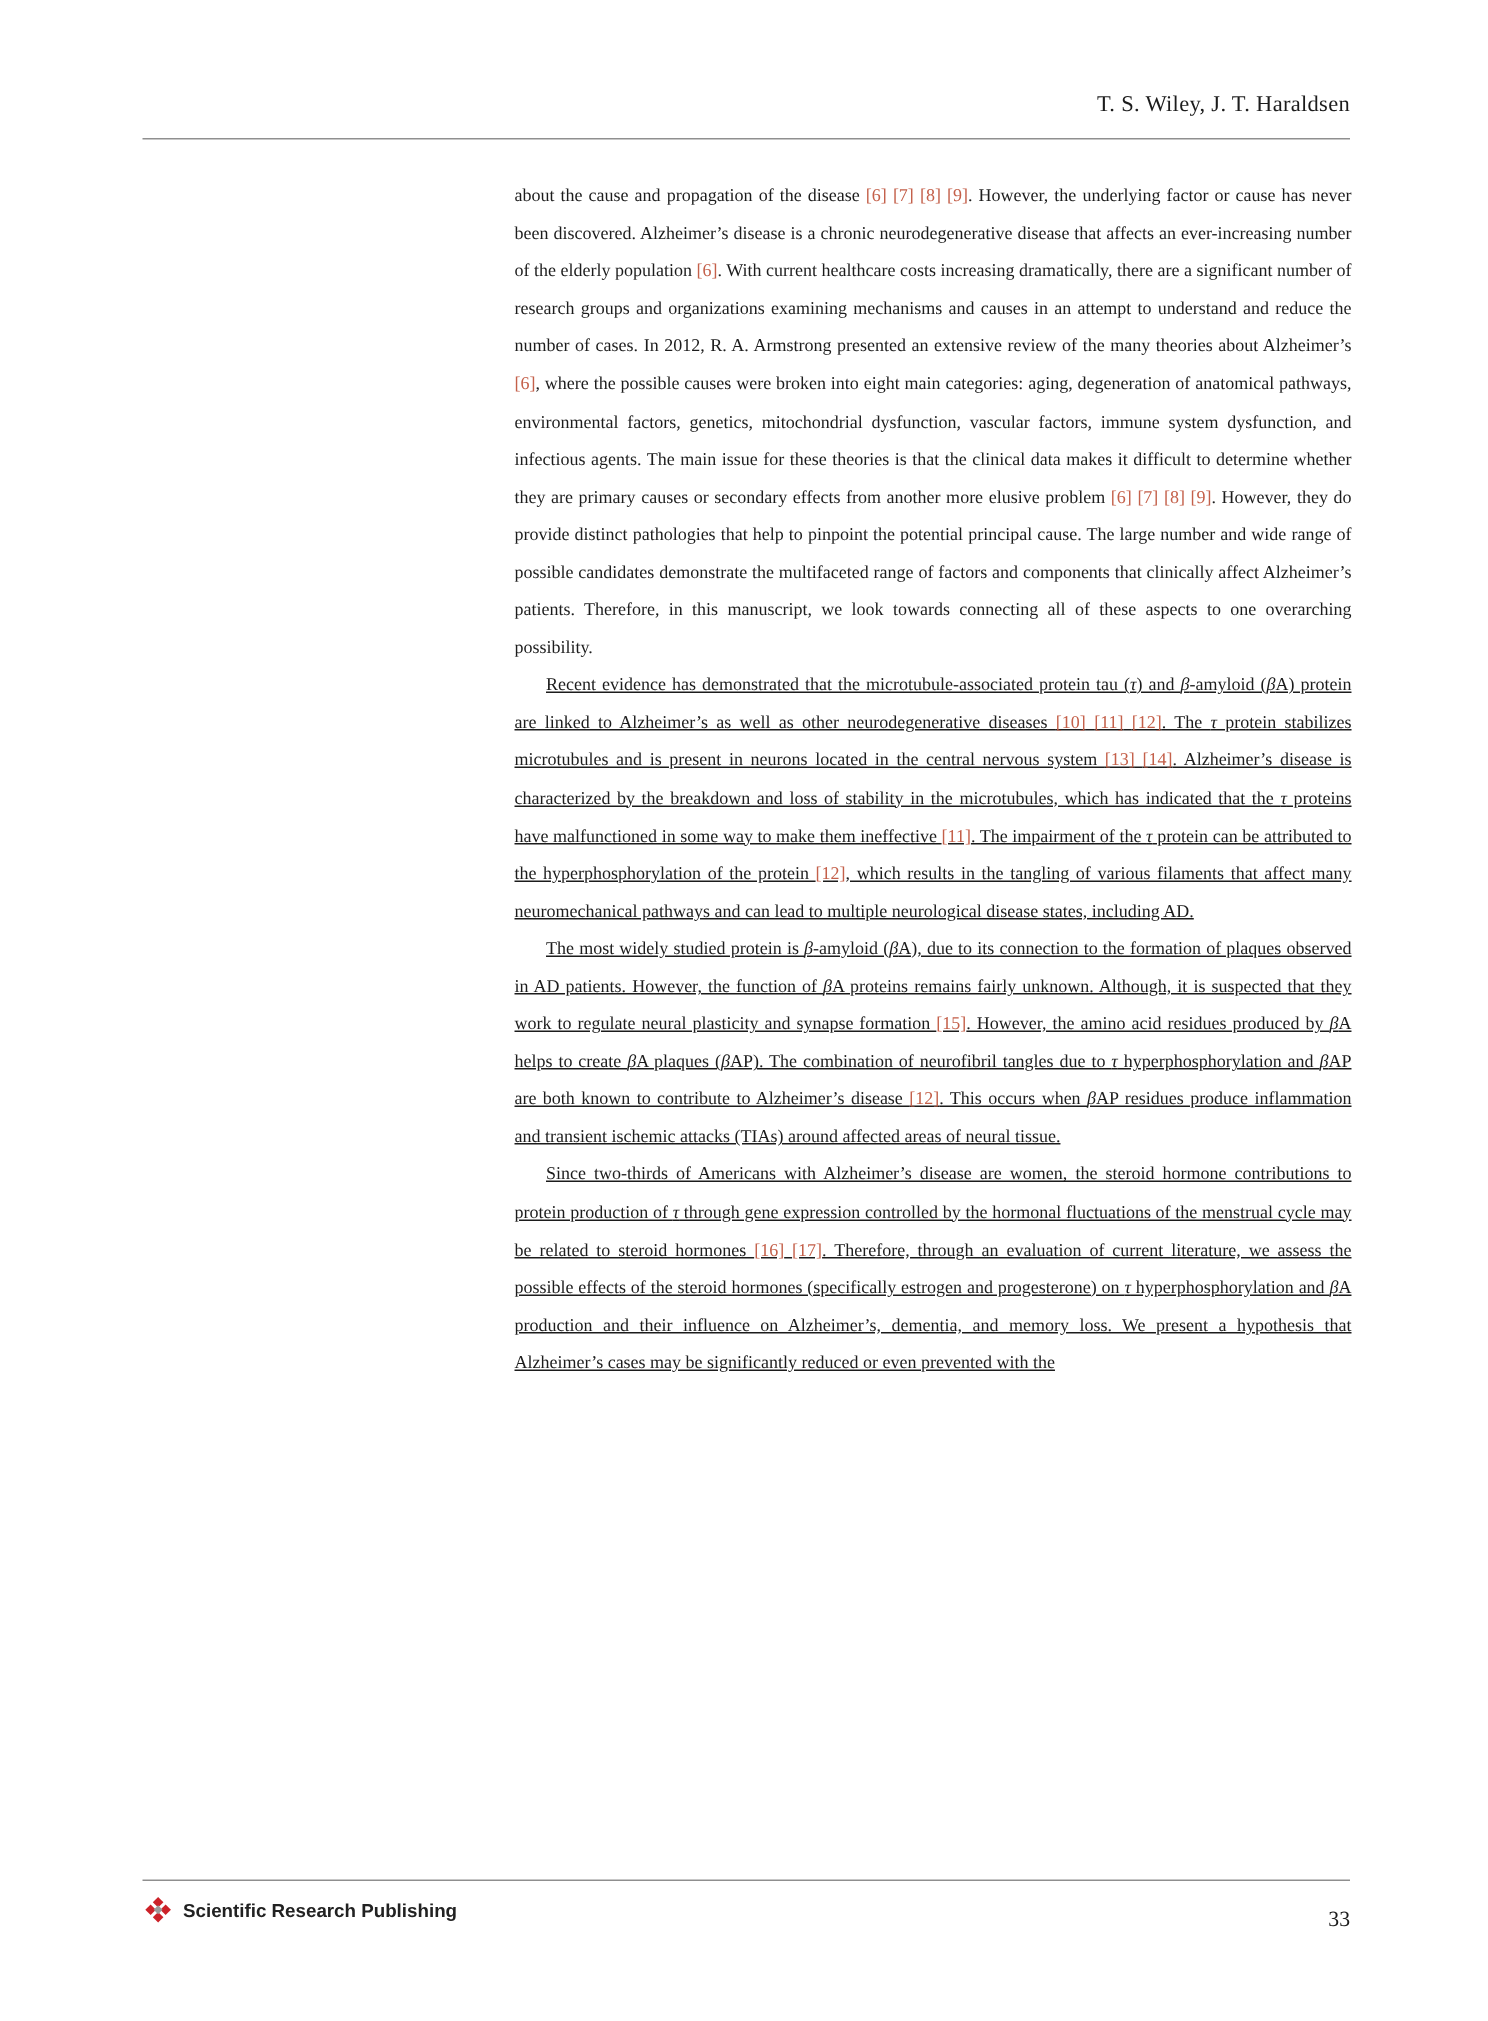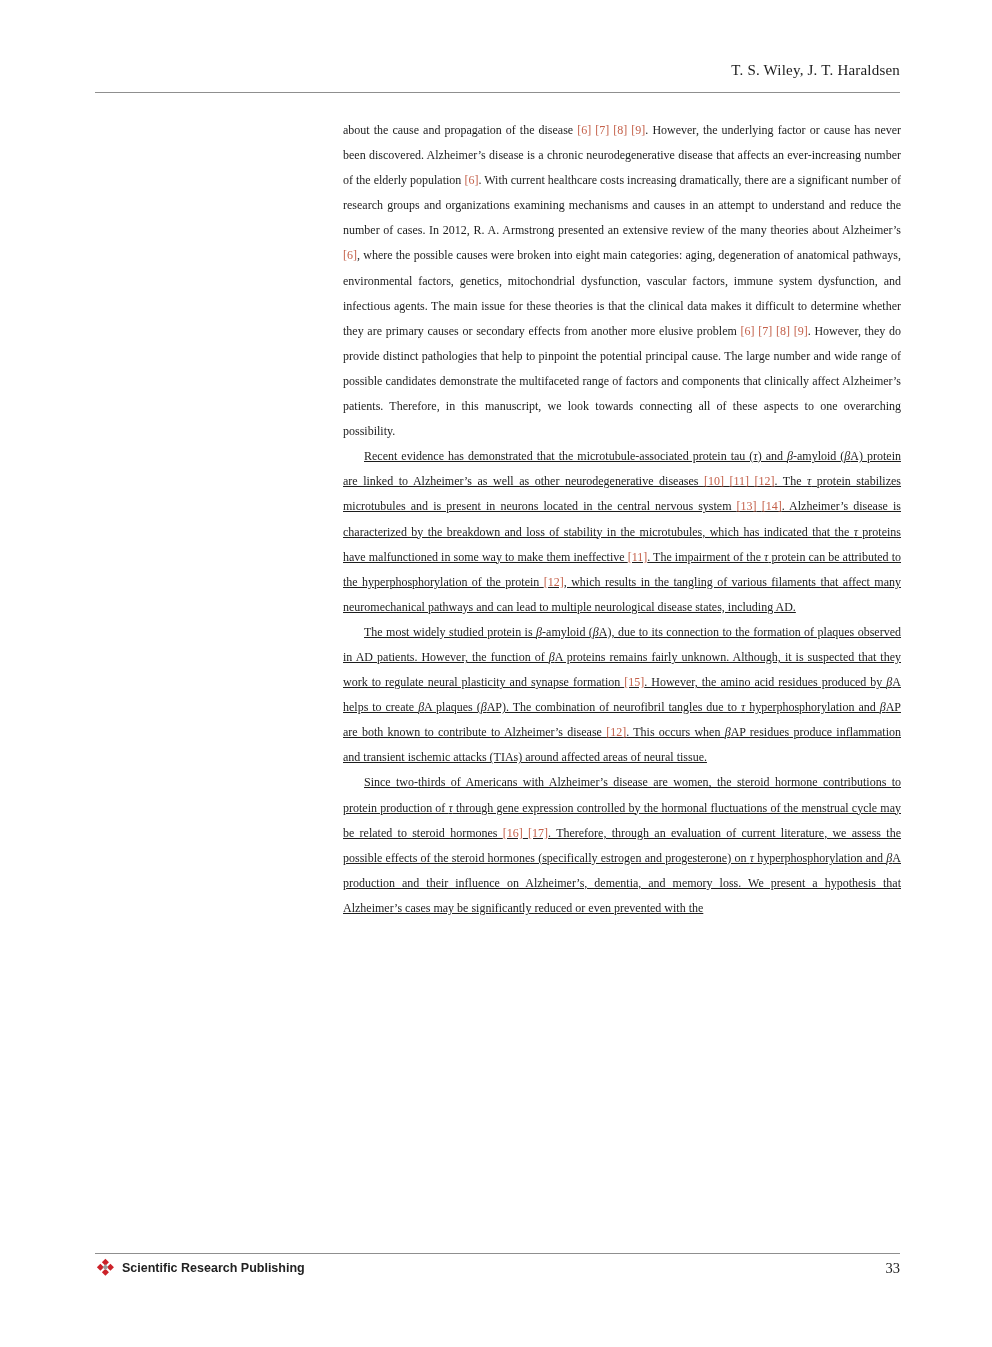--- a/index.html
+++ b/index.html
@@ -57,21 +57,21 @@
     font-family:"Liberation Sans",sans-serif;
     font-weight:bold;
     font-size:12.5px;
     color:#222;
   }
   .logo{width:20px;height:20px;display:block;}
   .pagenum{
     font-size:14.5px;
     color:#1c1c1c;
     align-self:flex-start;
-    margin-top:2px;
+    margin-top:14px;
   }
 </style>
 </head>
 <body>
 
 <div class="page">
 
   <div class="header-authors">T. S. Wiley, J. T. Haraldsen</div>
 
   <div class="header-rule"></div>

